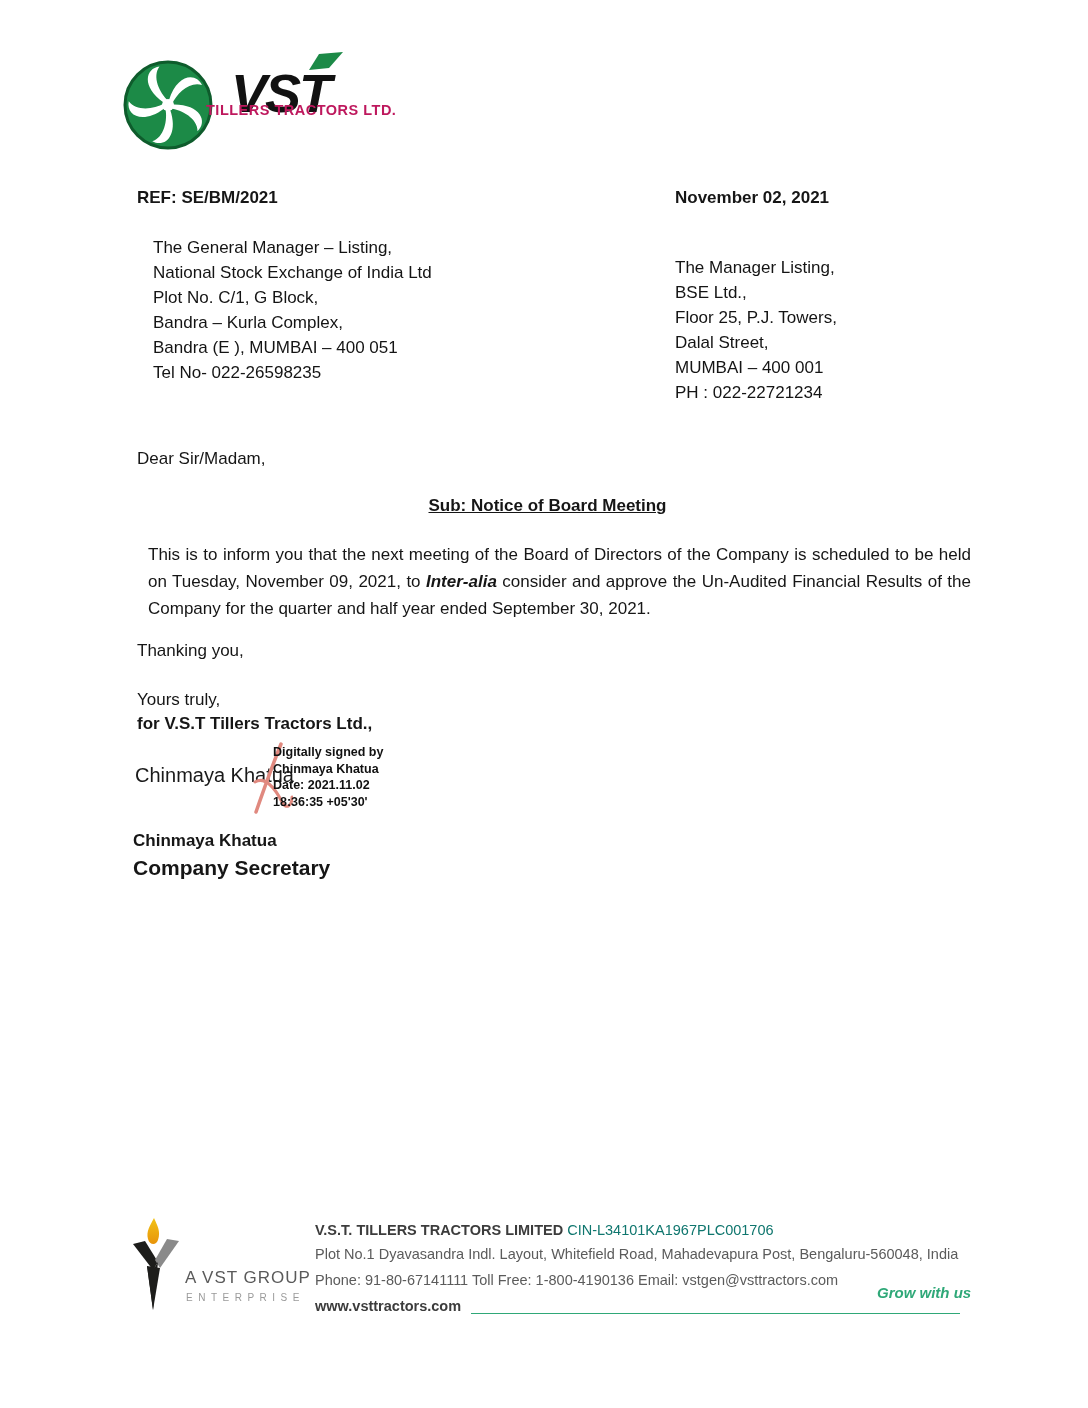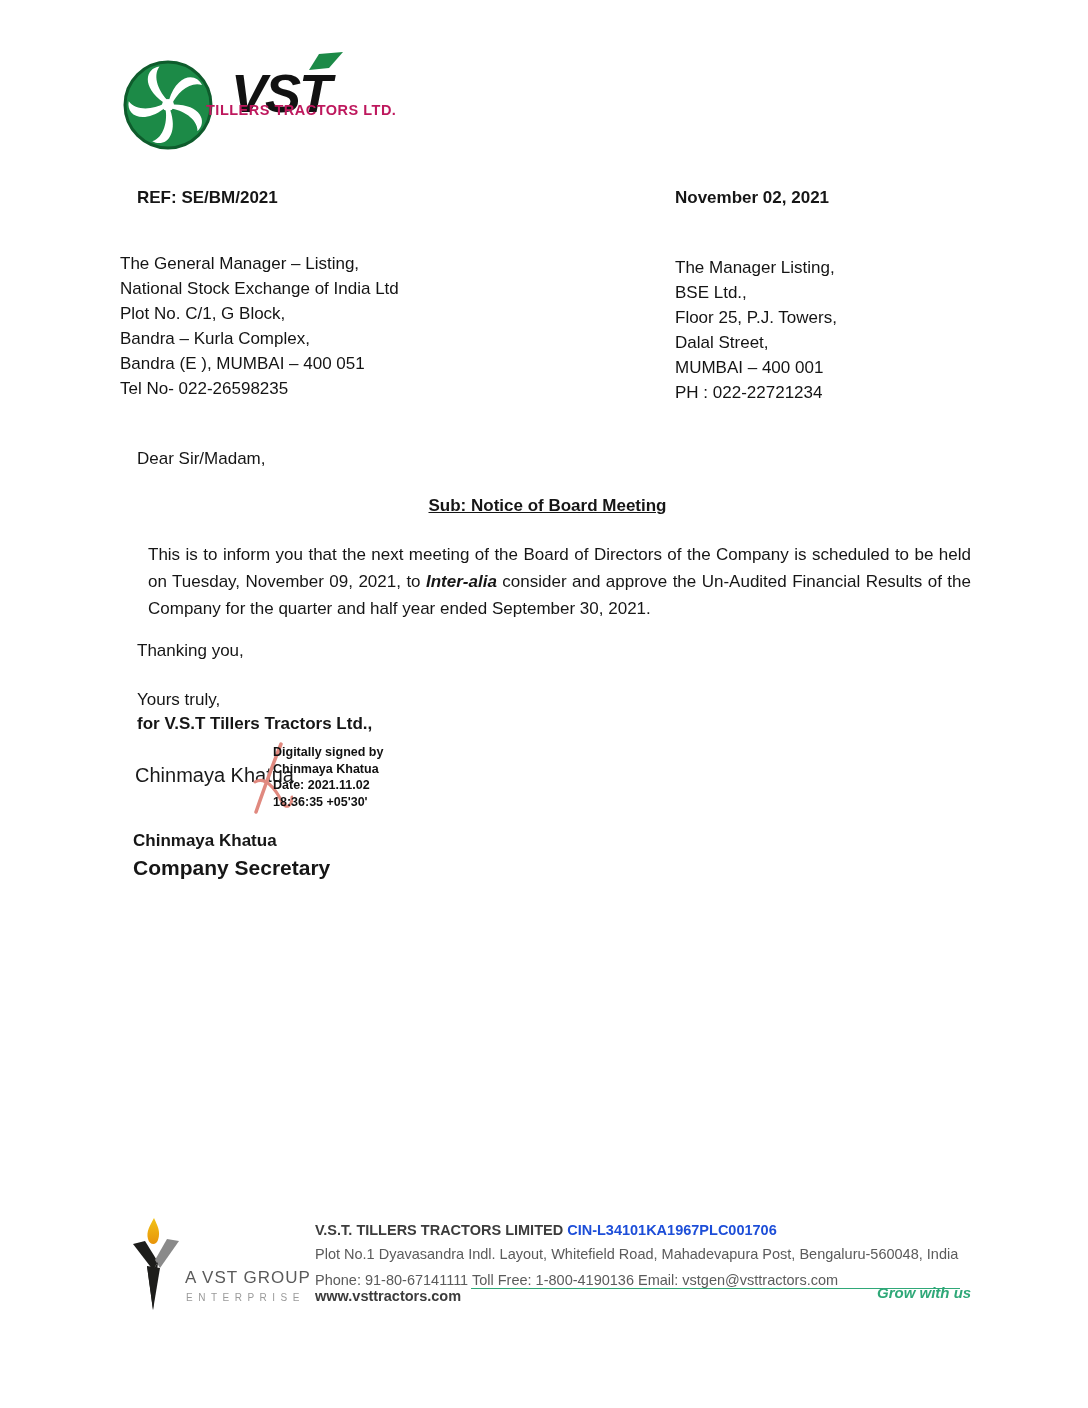--- a/index.html
+++ b/index.html
@@ -22,21 +22,21 @@
     font-size: 14.5px; font-weight: 700; letter-spacing: 0.5px; color: #be185d;
     white-space: nowrap;
   }
 
   
   .ref-row { position: absolute; left: 137px; top: 188px; width: 821px; font-size: 17px; font-weight: 700; }
   .ref { position: absolute; left: 0; top: 0; }
   .date { position: absolute; left: 538px; top: 0; text-align: right; }
 
   .addr { position: absolute; top: 235px; font-size: 17px; line-height: 25px; font-weight: 400; color: #141414; }
-  .addr-left  { left: 120px; width: 400px; margin-top: 16px; }
+  .addr-left  { left: 153px; width: 400px; }
   .addr-right { left: 675px; width: 300px; margin-top: 20px; }
 
   .salutation { position: absolute; left: 137px; top: 449px; font-size: 17px; }
 
   .subject {
     position: absolute; left: 137px; top: 496px; width: 821px;
     text-align: center; font-size: 17px; font-weight: 700; text-decoration: underline;
   }
 
   .body-par {
@@ -68,24 +68,24 @@
     position: absolute; left: 185px; top: 56px;
     font-size: 17px; color: #5a5a5a; letter-spacing: 1px; white-space: nowrap;
   }
   .group-sub {
     position: absolute; left: 186px; top: 80px;
     font-size: 10px; color: #9a9a9a; letter-spacing: 5.5px; white-space: nowrap;
   }
   .f-line { position: absolute; left: 315px; font-size: 14.5px; color: #5b5b5b; white-space: nowrap; }
   .f-line1 { top: 10px; }
   .f-line1 .f-bold { font-weight: 700; color: #3c3c3c; }
-  .f-line1 .f-cin { color: #1d4ed8; font-weight: bold; }
+  .f-line1 .f-cin { color: #0f766e; }
   .f-line2 { top: 34px; }
   .f-line3 { top: 60px; }
-  .f-line4 { top: 76px; width: 645px; display: flex; align-items: flex-start; }
+  .f-line4 { top: 86px; width: 645px; display: flex; align-items: flex-end; }
   .f-site { font-weight: 700; color: #3c3c3c; margin-right: 10px; }
   .f-rule { flex: 1; height: 0; border-top: 1.5px solid var(--footer-green, #2fa878); }
   .f-slogan {
     position: absolute; left: 877px; top: 72px;
     font-size: 15px; font-style: italic; font-weight: 700;
     color: var(--footer-green, #2fa878); white-space: nowrap;
   }
 </style>
 </head>
 <body>

